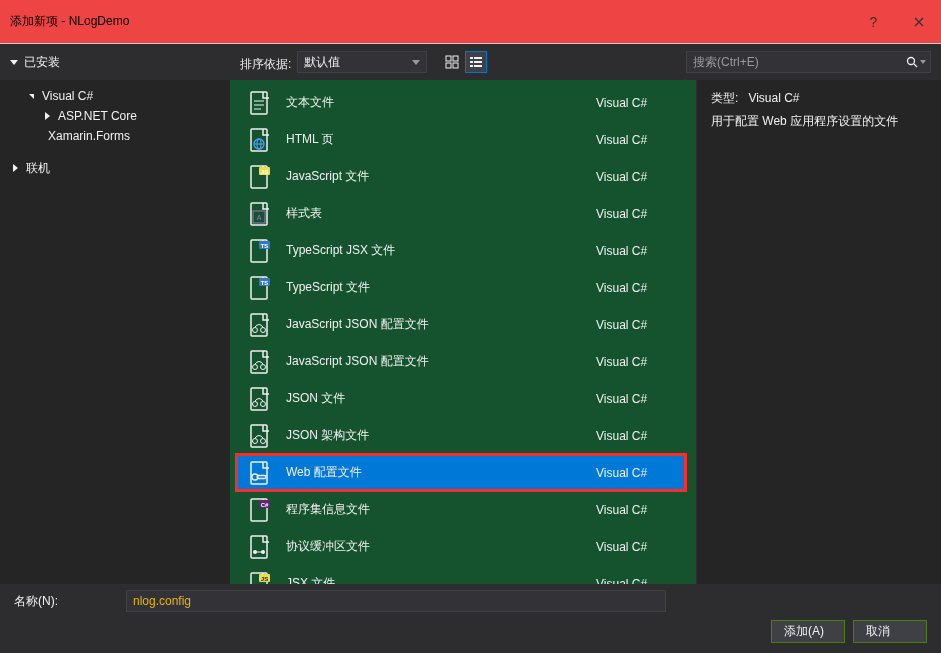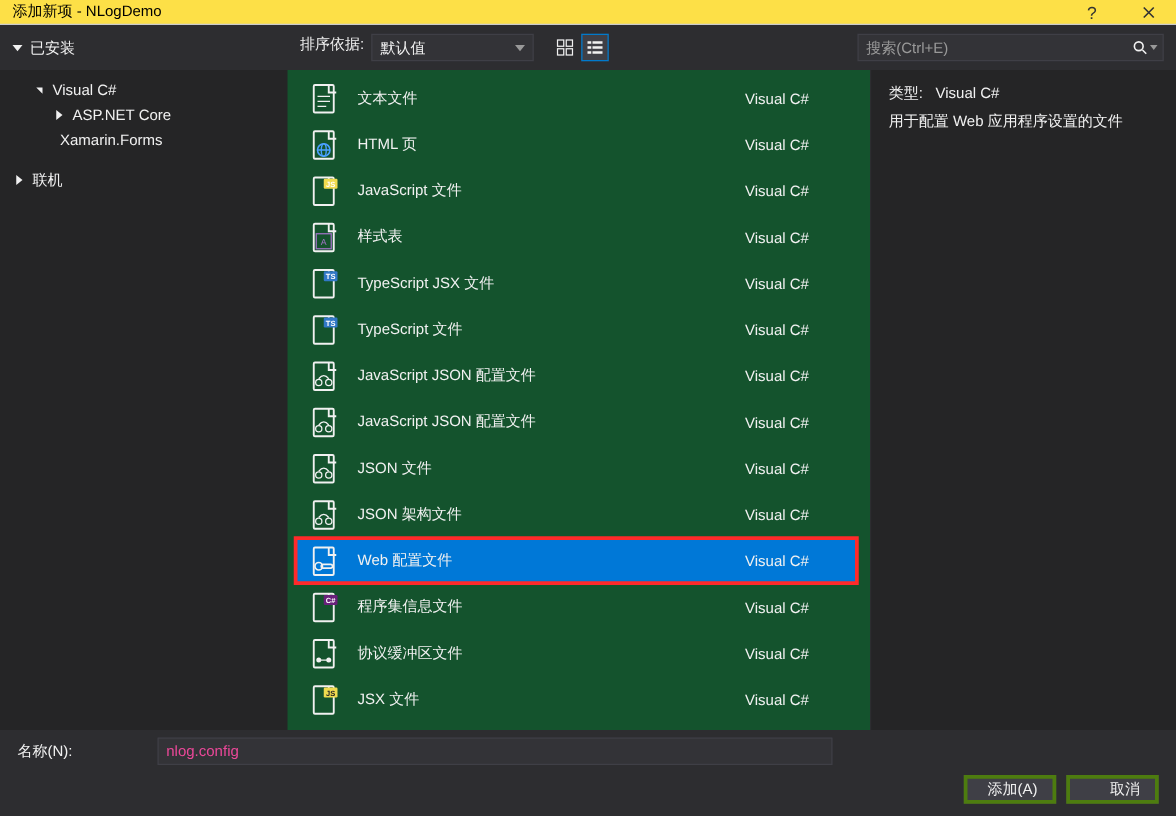--- a/index.html
+++ b/index.html
@@ -1,25 +1,25 @@
 <!DOCTYPE html>
 <html><head>
 <meta charset="utf-8">
 <style>
   *{box-sizing:border-box;margin:0;padding:0}
   body{font-family:"Microsoft YaHei","Segoe UI",sans-serif;font-size:12px;background:#2d2d30;color:#f1f1f1;width:941px;height:653px;overflow:hidden;display:flex;flex-direction:column}
   
-  .titlebar{height:20px;background:#fde047;color:#000;display:flex;align-items:center;padding:0 0 0 10px;border-bottom:1px solid #ccc}
+  .titlebar{height:44px;background:#ef4444;color:#000;display:flex;align-items:center;padding:0 0 0 10px;border-bottom:1px solid #ccc}
   .titlebar-title{flex:1;font-size:12px}
   .titlebar-btns{display:flex;height:100%}
   .titlebar-btn{width:45px;display:flex;align-items:center;justify-content:center;font-size:14px;color:#333}
   
   .toolbar{height:30px;display:flex;align-items:center;padding:18px 10px;color:#f1f1f1;font-size:12px;background:#2d2d30}
   .toolbar-left{flex:0 0 230px;display:flex;align-items:center;gap:6px}
-  .toolbar-mid{flex:1;display:flex;align-items:flex-start;gap:6px}
+  .toolbar-mid{flex:1;display:flex;align-items:flex-end;gap:6px}
   .toolbar-right{flex:0 0 245px;display:flex;align-items:flex-start}
   .tri{display:inline-block;width:0;height:0;border-left:4px solid transparent;border-right:4px solid transparent;border-top:5px solid #f1f1f1}
   .dropdown{background:#333337;border:1px solid #3f3f46;color:#f1f1f1;height:22px;display:flex;align-items:center;padding:0 6px;min-width:130px;justify-content:space-between;gap:26px}
   .dropdown .dd-caret{width:0;height:0;border-left:4px solid transparent;border-right:4px solid transparent;border-top:5px solid #999}
   .view-toggle{display:flex;gap:2px;margin-left:8px}
   .vt-btn{width:22px;height:22px;border:1px solid transparent;display:flex;align-items:center;justify-content:center}
   .vt-btn.active{border-color:#007acc;background:#3f3f46}
   .search{background:#333337;border:1px solid #3f3f46;height:22px;flex:1;display:flex;align-items:center;padding:0 4px 0 6px;color:#999;position:relative}
   .search-icon{color:#f1f1f1;font-size:12px;margin-left:6px}
   .dd-caret-s{width:0;height:0;border-left:3px solid transparent;border-right:3px solid transparent;border-top:4px solid #999;margin-left:2px}
@@ -44,23 +44,23 @@
   .row.highlighted{outline:3px solid #ff2a2a;outline-offset:-2px}
   .row-icon{width:26px;height:26px;display:flex;align-items:center;justify-content:center;flex:0 0 26px}
   .row-label{flex:1}
   .row-lang{flex:0 0 80px;text-align:left;color:#f1f1f1}
   .info{width:245px;background:#252526;padding:10px 14px;color:#f1f1f1;border-left:1px solid #2d2d30}
   .info-line{margin-bottom:6px;font-size:12px}
   
   .footer{background:#2d2d30;padding:6px 14px 10px 14px;display:flex;flex-direction:column;gap:8px}
   .namerow{display:flex;align-items:center;gap:12px}
   .namelabel{width:100px;color:#f1f1f1}
-  .nameinput{flex:0 0 540px;background:#333337;border:1px solid #3f3f46;color:#ec4899;height:22px;padding:0 6px;font-family:inherit;font-size:12px}
+  .nameinput{flex:0 0 540px;background:#333337;border:1px solid #3f3f46;color:#eab308;height:22px;padding:0 6px;font-family:inherit;font-size:12px}
   .btnrow{display:flex;justify-content:flex-end;gap:8px}
-  .btn{min-width:74px;height:23px;background:#3f3f46;border:3px solid #4d7c0f;color:#f1f1f1;display:flex;align-items:center;justify-content:flex-end;padding:0 12px;cursor:pointer}
+  .btn{min-width:74px;height:23px;background:#3f3f46;border:1px solid #4d7c0f;color:#f1f1f1;display:flex;align-items:center;justify-content:flex-start;padding:0 12px;cursor:pointer}
   
   svg{display:block}
 </style>
 </head>
 <body>
 
 <div class="titlebar">
   <div class="titlebar-title">添加新项 - NLogDemo</div>
   <div class="titlebar-btns">
     <div class="titlebar-btn">?</div>

